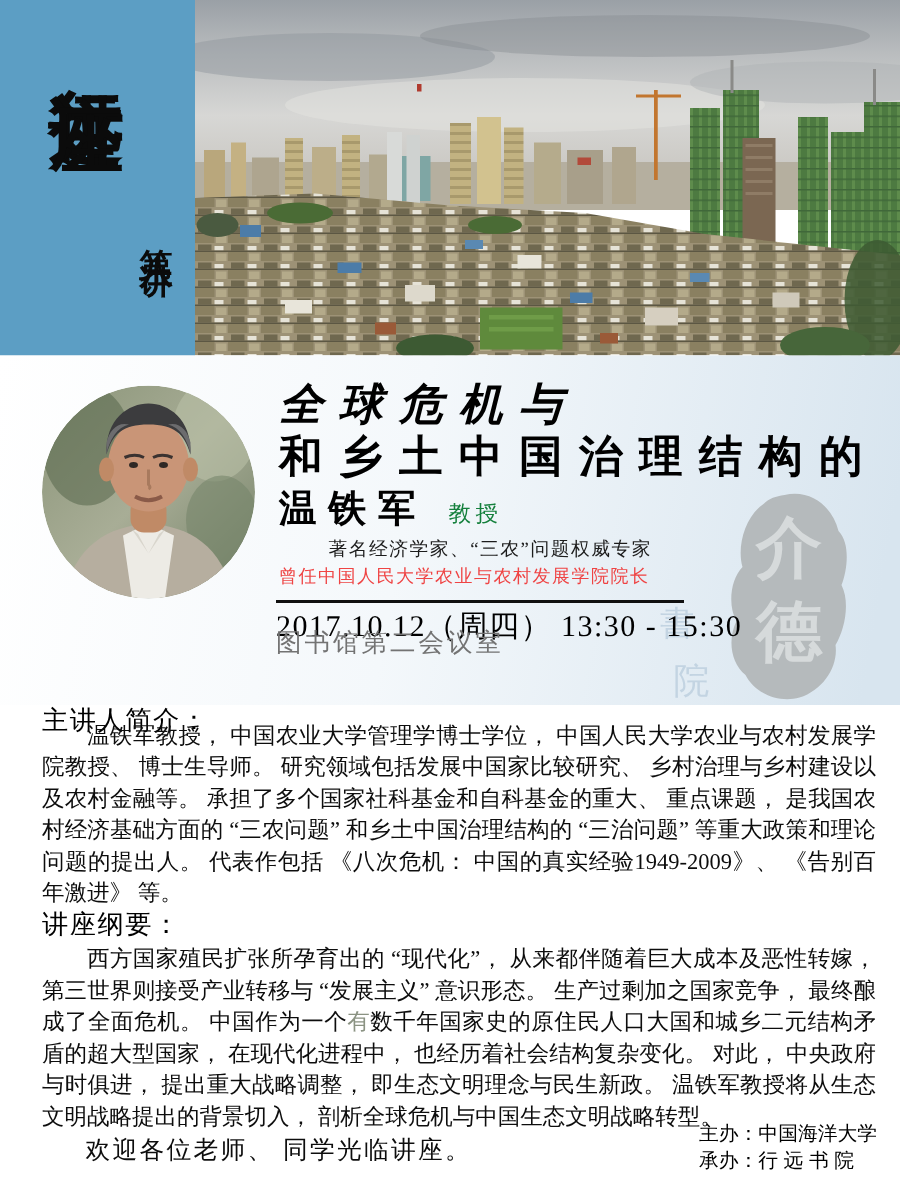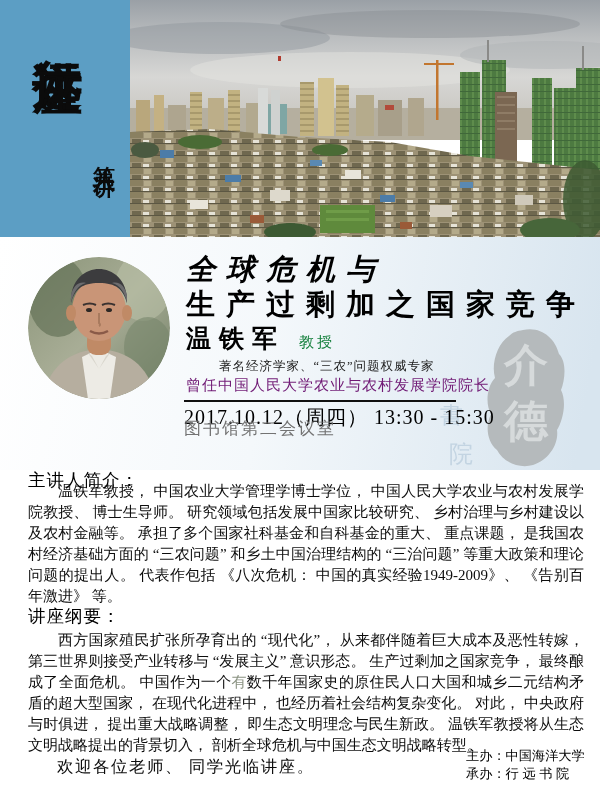--- a/index.html
+++ b/index.html
@@ -18,21 +18,21 @@
            background:linear-gradient(100deg,#ffffff 0%,#f4f8fb 45%,#d8e5ef 96%);}
   .portrait{position:absolute;left:28px;top:257px;width:142px;height:142px;border-radius:50%;overflow:hidden;}
   .title-line1{position:absolute;left:186px;top:250px;font-size:29px;font-weight:700;letter-spacing:11px;
                white-space:nowrap;color:#000;font-style:italic;}
   .title-line2{position:absolute;left:186px;top:285px;font-size:29px;font-weight:700;letter-spacing:11px;
                white-space:nowrap;color:#000;}
   .speaker-row{position:absolute;left:186px;top:322px;white-space:nowrap;}
   .speaker-name{font-size:25px;font-weight:700;letter-spacing:8px;color:#000;}
   .speaker-title{font-size:15px;letter-spacing:3px;color:#15803d;margin-left:10px;}
   .desc1{position:absolute;left:186px;top:358px;font-size:12.5px;letter-spacing:1px;color:#1c1c1c;white-space:nowrap;margin-left:33px;}
-  .desc2{position:absolute;left:186px;top:376px;font-size:15px;letter-spacing:1px;color:#701a75;white-space:nowrap;}
+  .desc2{position:absolute;left:186px;top:376px;font-size:12px;letter-spacing:1px;color:#ef4444;white-space:nowrap;}
   .rule{position:absolute;left:184px;top:400px;width:272px;height:2px;background:#101010;}
   .datetime{position:absolute;left:184px;top:404px;font-size:20px;letter-spacing:1px;color:#000;white-space:nowrap;}
   .location{position:absolute;left:184px;top:417px;font-size:17px;letter-spacing:2px;color:#737373;white-space:nowrap;}
   .wm-char1{position:absolute;left:440px;top:400px;font-size:23px;color:#c3d4e2;}
   .wm-char2{position:absolute;left:449px;top:438px;font-size:24px;color:#c3d4e2;}
   .seal{position:absolute;left:483px;top:328px;width:86px;height:140px;}
   
   .heading{position:absolute;left:28px;font-family:"Liberation Sans","DejaVu Sans",sans-serif;
            font-size:17.5px;letter-spacing:1px;color:#000;}
   .h-intro{top:468px;}
@@ -200,21 +200,21 @@
         <path d="M74,48 Q80,45 87,48" stroke="#3a3230" stroke-width="2" fill="none"></path>
         <ellipse cx="61" cy="53" rx="3" ry="2" fill="#2e2825"></ellipse>
         <ellipse cx="81" cy="53" rx="3" ry="2" fill="#2e2825"></ellipse>
         <path d="M71,56 L71,66 Q73,68 71,69" stroke="#a87a5e" stroke-width="2" fill="none"></path>
         <path d="M62,74 Q71,79 80,74" stroke="#8a5a48" stroke-width="2.5" fill="none"></path>
       </g>
     </svg>
   </div>
 
   <div class="title-line1">全球危机与</div>
-  <div class="title-line2">生产过剩加之国家竞争</div>
+  <div class="title-line2">和乡土中国治理结构的</div>
   <div class="speaker-row">
     <span class="speaker-name">温铁军</span>
     <span class="speaker-title">教授</span>
   </div>
   <div class="desc1">著名经济学家、“三农”问题权威专家</div>
   <div class="desc2">曾任中国人民大学农业与农村发展学院院长</div>
   <div class="rule"></div>
   <div class="datetime">2017.10.12（周四） 13:30 - 15:30</div>
   <div class="location">图书馆第二会议室</div>
 

